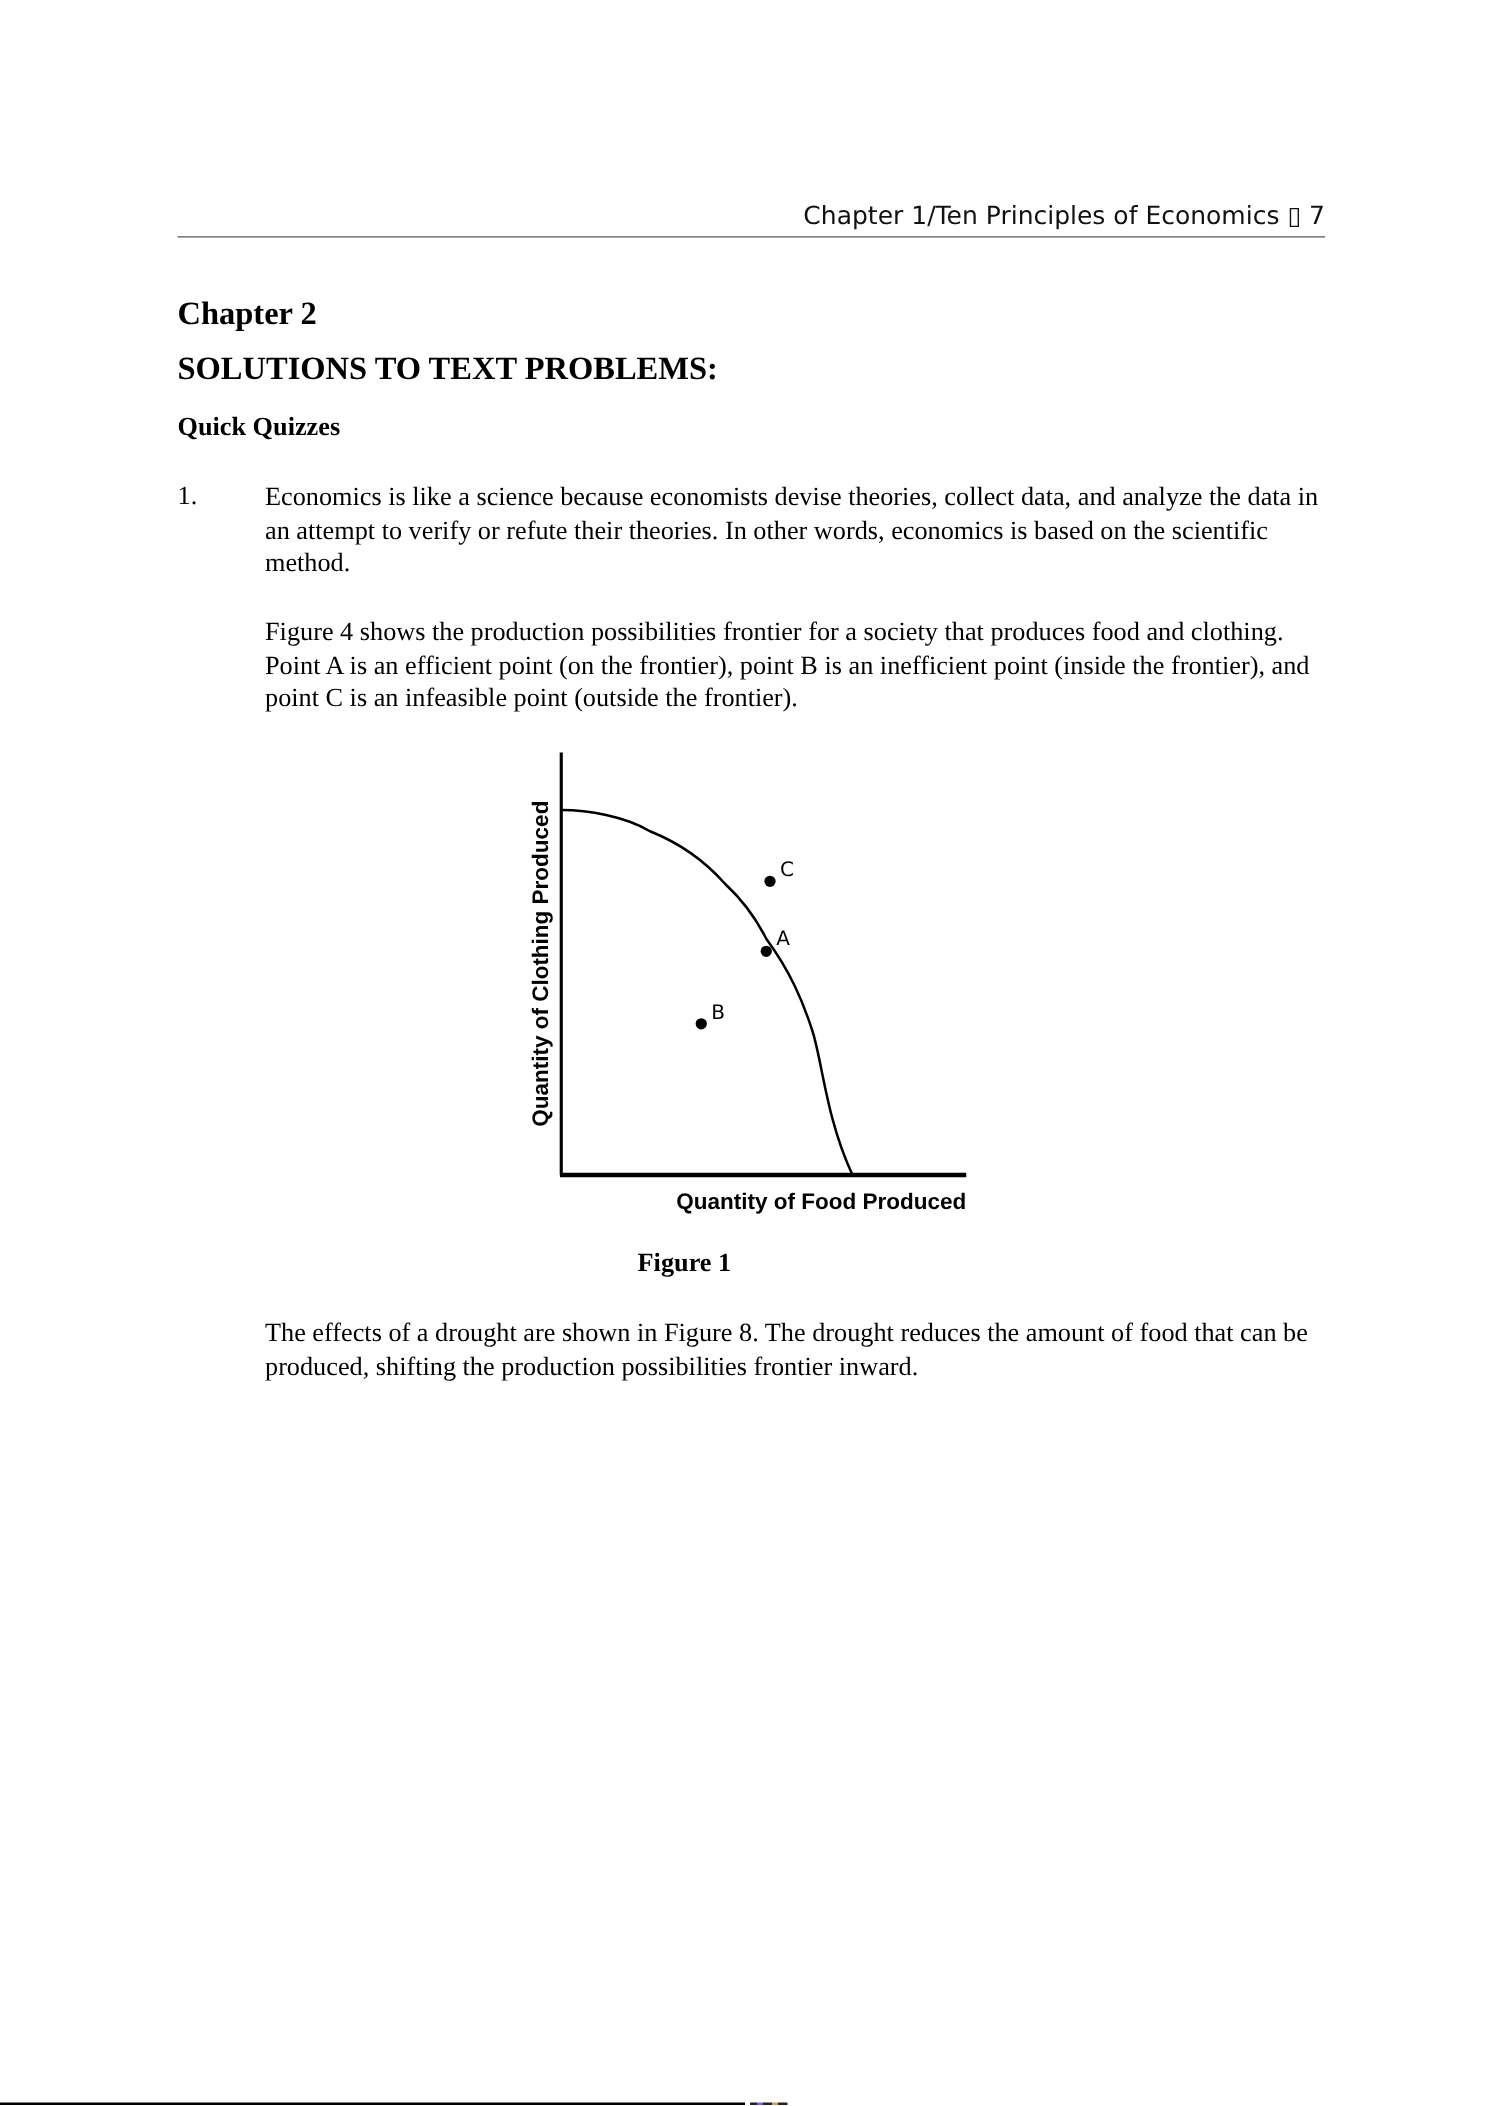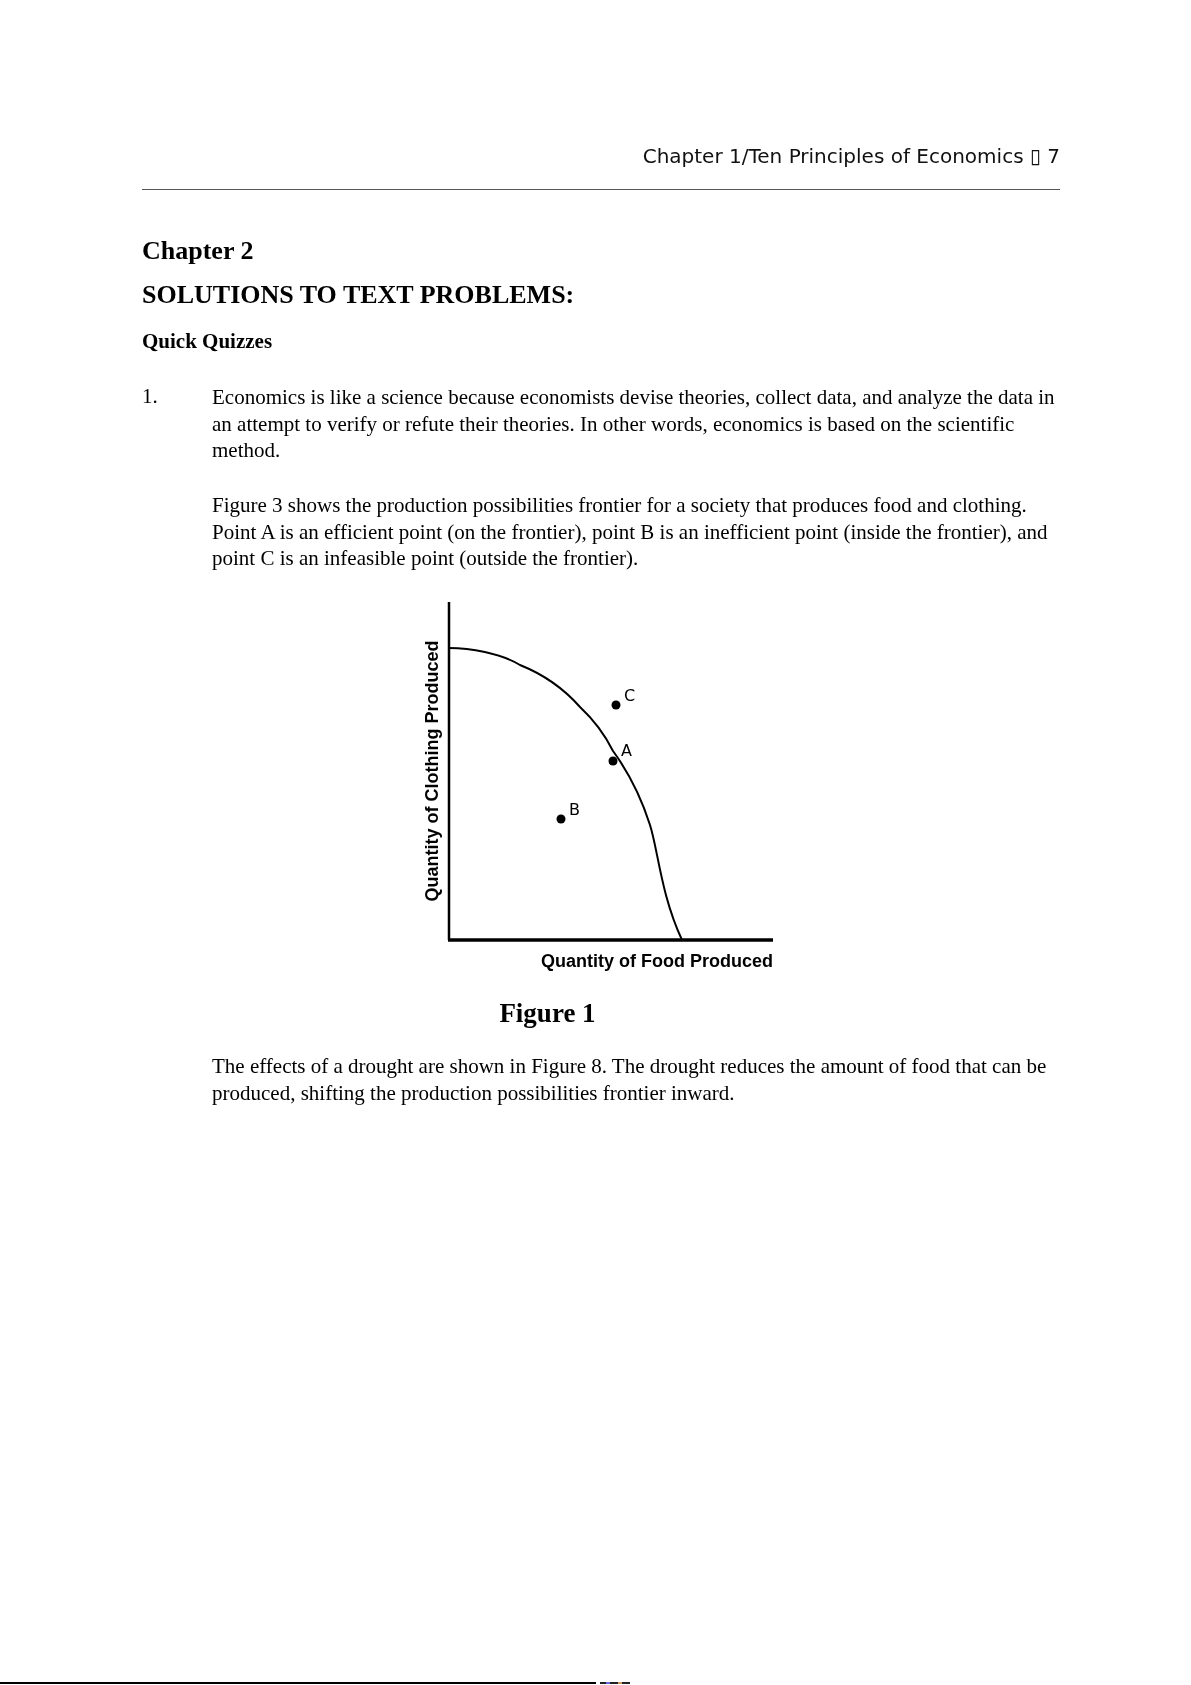--- a/index.html
+++ b/index.html
@@ -1,47 +1,47 @@
 <!DOCTYPE html>
 <html><head>
 <meta charset="utf-8">
 <style>
   html, body { margin:0; padding:0; background:#ffffff; }
   body { width:1191px; height:1685px; position:relative; overflow:hidden; color:#000; }
   .serif { font-family: "Liberation Serif", "DejaVu Serif", serif; }
   .sans { font-family: "DejaVu Sans", "Liberation Sans", sans-serif; }
-  #running-header { position:absolute; left:142px; top:144px; width:918px; text-align:right; font-size:20px; color:#111; }
+  #running-header { position:absolute; left:142px; top:160px; width:918px; text-align:right; font-size:20px; color:#111; }
   #header-rule { position:absolute; left:142px; top:189px; width:918px; height:0; border-top:1.5px solid #555; }
   .h-title { position:absolute; left:142px; font-weight:bold; font-size:26px; line-height:30px; }
   #chapter-title { top:236px; }
   #solutions-title { top:280px; }
   #quick-quizzes { position:absolute; left:142px; top:329px; font-size:21px; font-weight:bold; }
   .item-num { position:absolute; left:142px; font-size:21px; }
   .para { position:absolute; left:212px; width:860px; font-size:21px; line-height:26.5px; }
   #p1 { top:384px; }
   #p2 { top:492px; }
   #p3 { top:1053px; }
   #figure { position:absolute; left:410px; top:595px; width:380px; height:380px; }
-  #fig-caption { position:absolute; left:0; width:1095px; top:998px; text-align:center; font-weight:bold; font-size:27px; }
+  #fig-caption { position:absolute; left:0; width:1095px; top:998px; text-align:center; font-weight:bold; font-size:21px; }
   #footer-rule { position:absolute; left:0; top:1682px; width:596px; border-top:2px solid #000; }
   #footer-mark { position:absolute; left:600px; top:1682px; width:30px; height:2px; background:linear-gradient(90deg,#222 0 20%,#6a6ad6 20% 35%,#222 35% 60%,#c8a060 60% 75%,#222 75%); }
 </style>
 </head>
 <body>
 
 <div id="running-header" class="sans">Chapter 1/Ten Principles of Economics ▯ 7</div>
 <div id="header-rule"></div>
 
 <div id="chapter-title" class="h-title serif">Chapter 2</div>
 <div id="solutions-title" class="h-title serif">SOLUTIONS TO TEXT PROBLEMS:</div>
 <div id="quick-quizzes" class="serif">Quick Quizzes</div>
 
 <div class="item-num serif" style="top:384px;">1.</div>
 <div id="p1" class="para serif">Economics is like a science because economists devise theories, collect data, and analyze the data in an attempt to verify or refute their theories.  In other words, economics is based on the scientific method.</div>
-<div id="p2" class="para serif">Figure 3 shows the production possibilities frontier for a society that produces food and clothing.  Point A is an efficient point (on the frontier), point B is an inefficient point (inside the frontier), and point C is an infeasible point (outside the frontier).</div>
+<div id="p2" class="para serif">Figure 4 shows the production possibilities frontier for a society that produces food and clothing.  Point A is an efficient point (on the frontier), point B is an inefficient point (inside the frontier), and point C is an infeasible point (outside the frontier).</div>
 
 <svg id="figure" viewBox="0 0 380 380" xmlns="http://www.w3.org/2000/svg">
 
   <line x1="39" y1="7" x2="39" y2="345" stroke="#000" stroke-width="2.5"></line>
   <line x1="38" y1="345" x2="363" y2="345" stroke="#000" stroke-width="3.5"></line>
 
   <path d="M39 53 C 60 53, 90 58, 110 70 C 135 80, 155 95, 170 112 C 185 126, 195 140, 203 156 C 222 182, 232 205, 240 230 C 248 255, 251 300, 272 345" fill="none" stroke="#000" stroke-width="2"></path>
 
   <circle cx="203" cy="166" r="4.5" fill="#000"></circle>
   <text x="211" y="161" font-family="DejaVu Sans, sans-serif" font-size="16">A</text>

